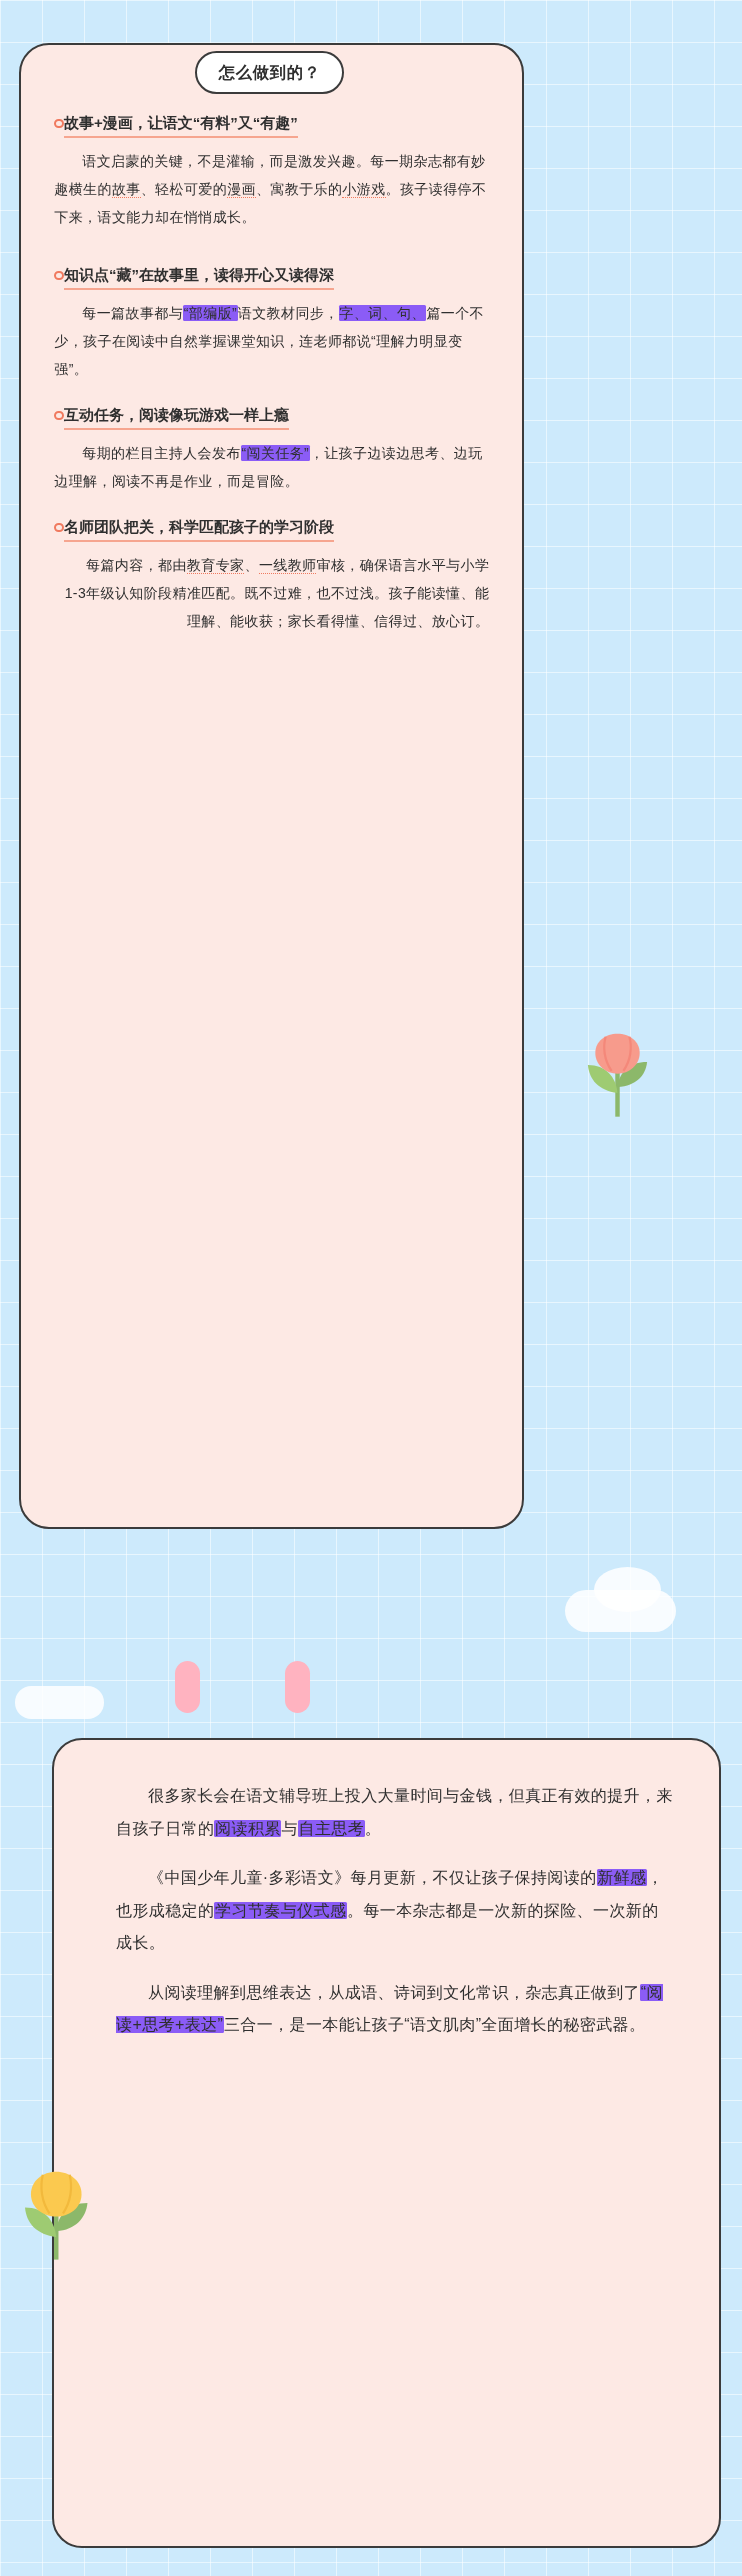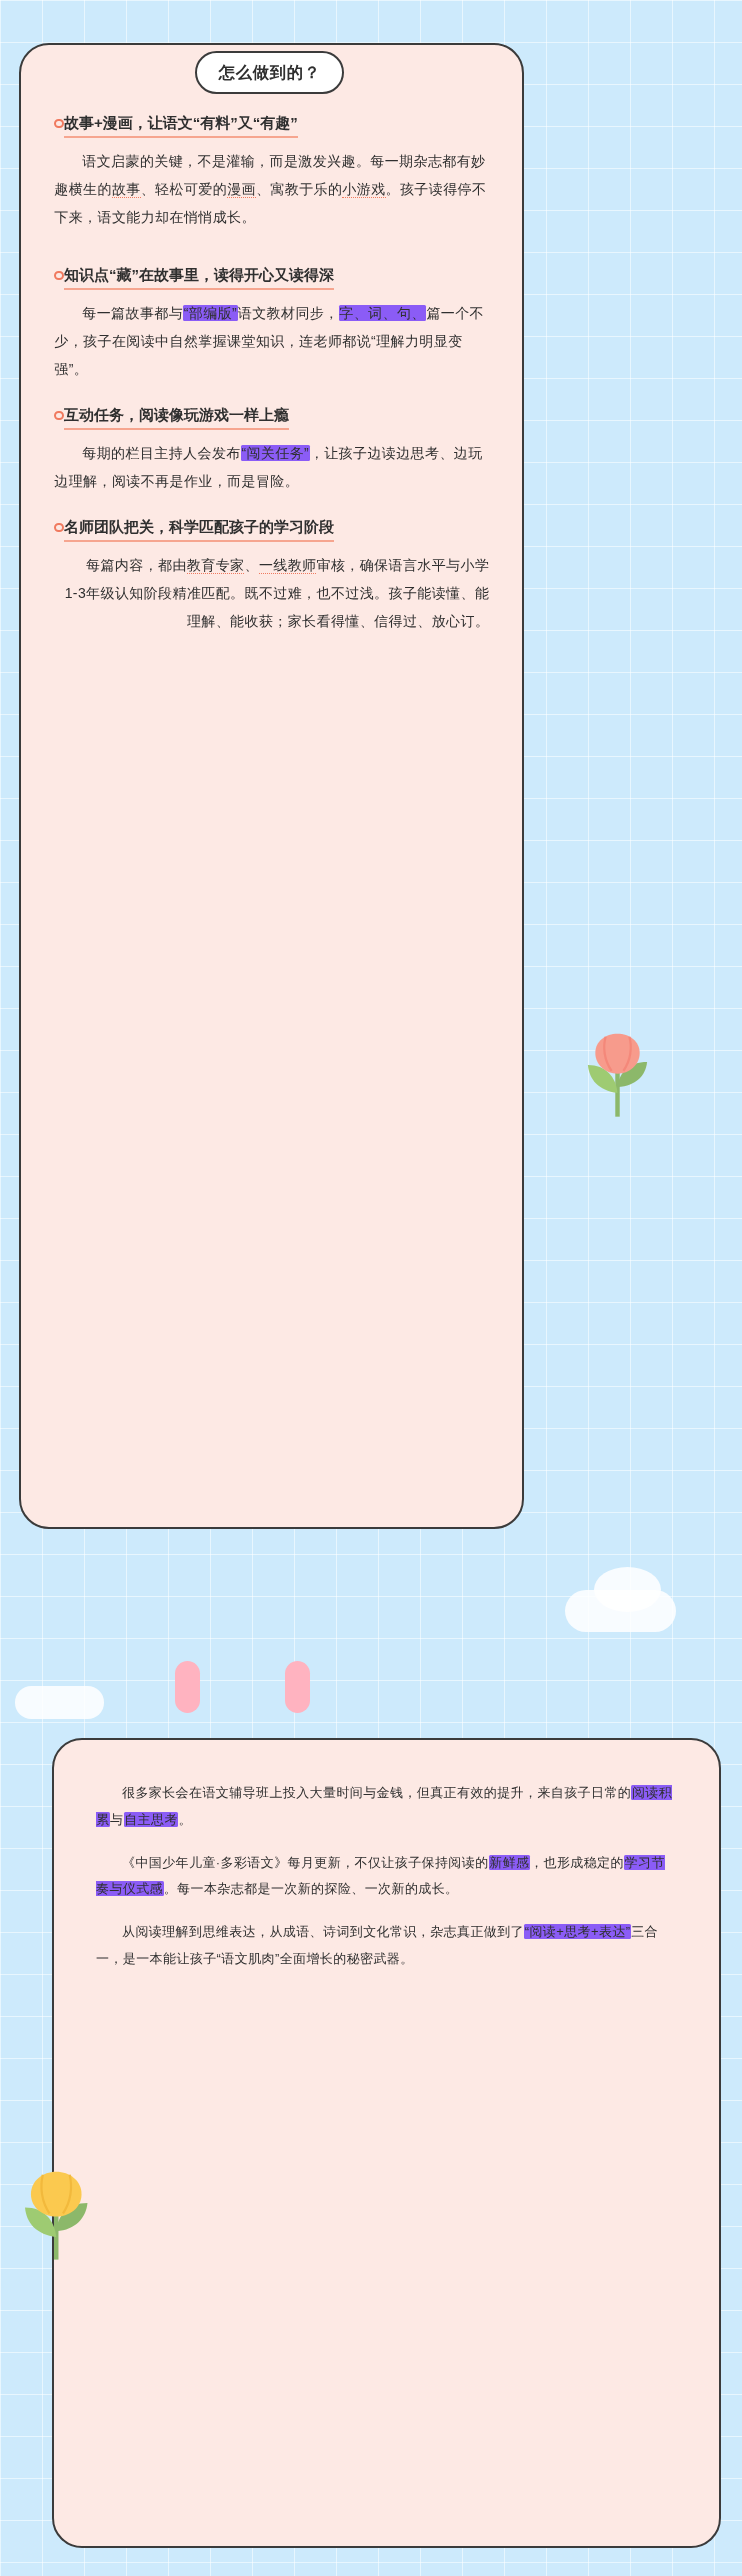--- a/index.html
+++ b/index.html
@@ -129,21 +129,21 @@
     height: 52px;
     background: #ffb3c0;
     border-radius: 12.6px;
     z-index: 2;
   }
 
   
   .flower { position: absolute; z-index: 4; }
 
   
-  #card-second .para { font-size: 13px; line-height: 2.05; margin-bottom: 16.3px; }
+  #card-second .para { font-size: 16px; line-height: 2.05; margin-bottom: 16.3px; margin-left: 20px; }
 </style>
 </head>
 <body>
 
 <div class="grid-bg"></div>
 
 <div class="cloud" style="left:565px; top:1590px; width:111px; height:42px; border-radius:21px;"></div>
 <div class="cloud" style="left:594px; top:1567px; width:67px; height:45px;"></div>
 <div class="cloud" style="left:15px; top:1686px; width:89px; height:33px; border-radius:16.3px;"></div>
 

